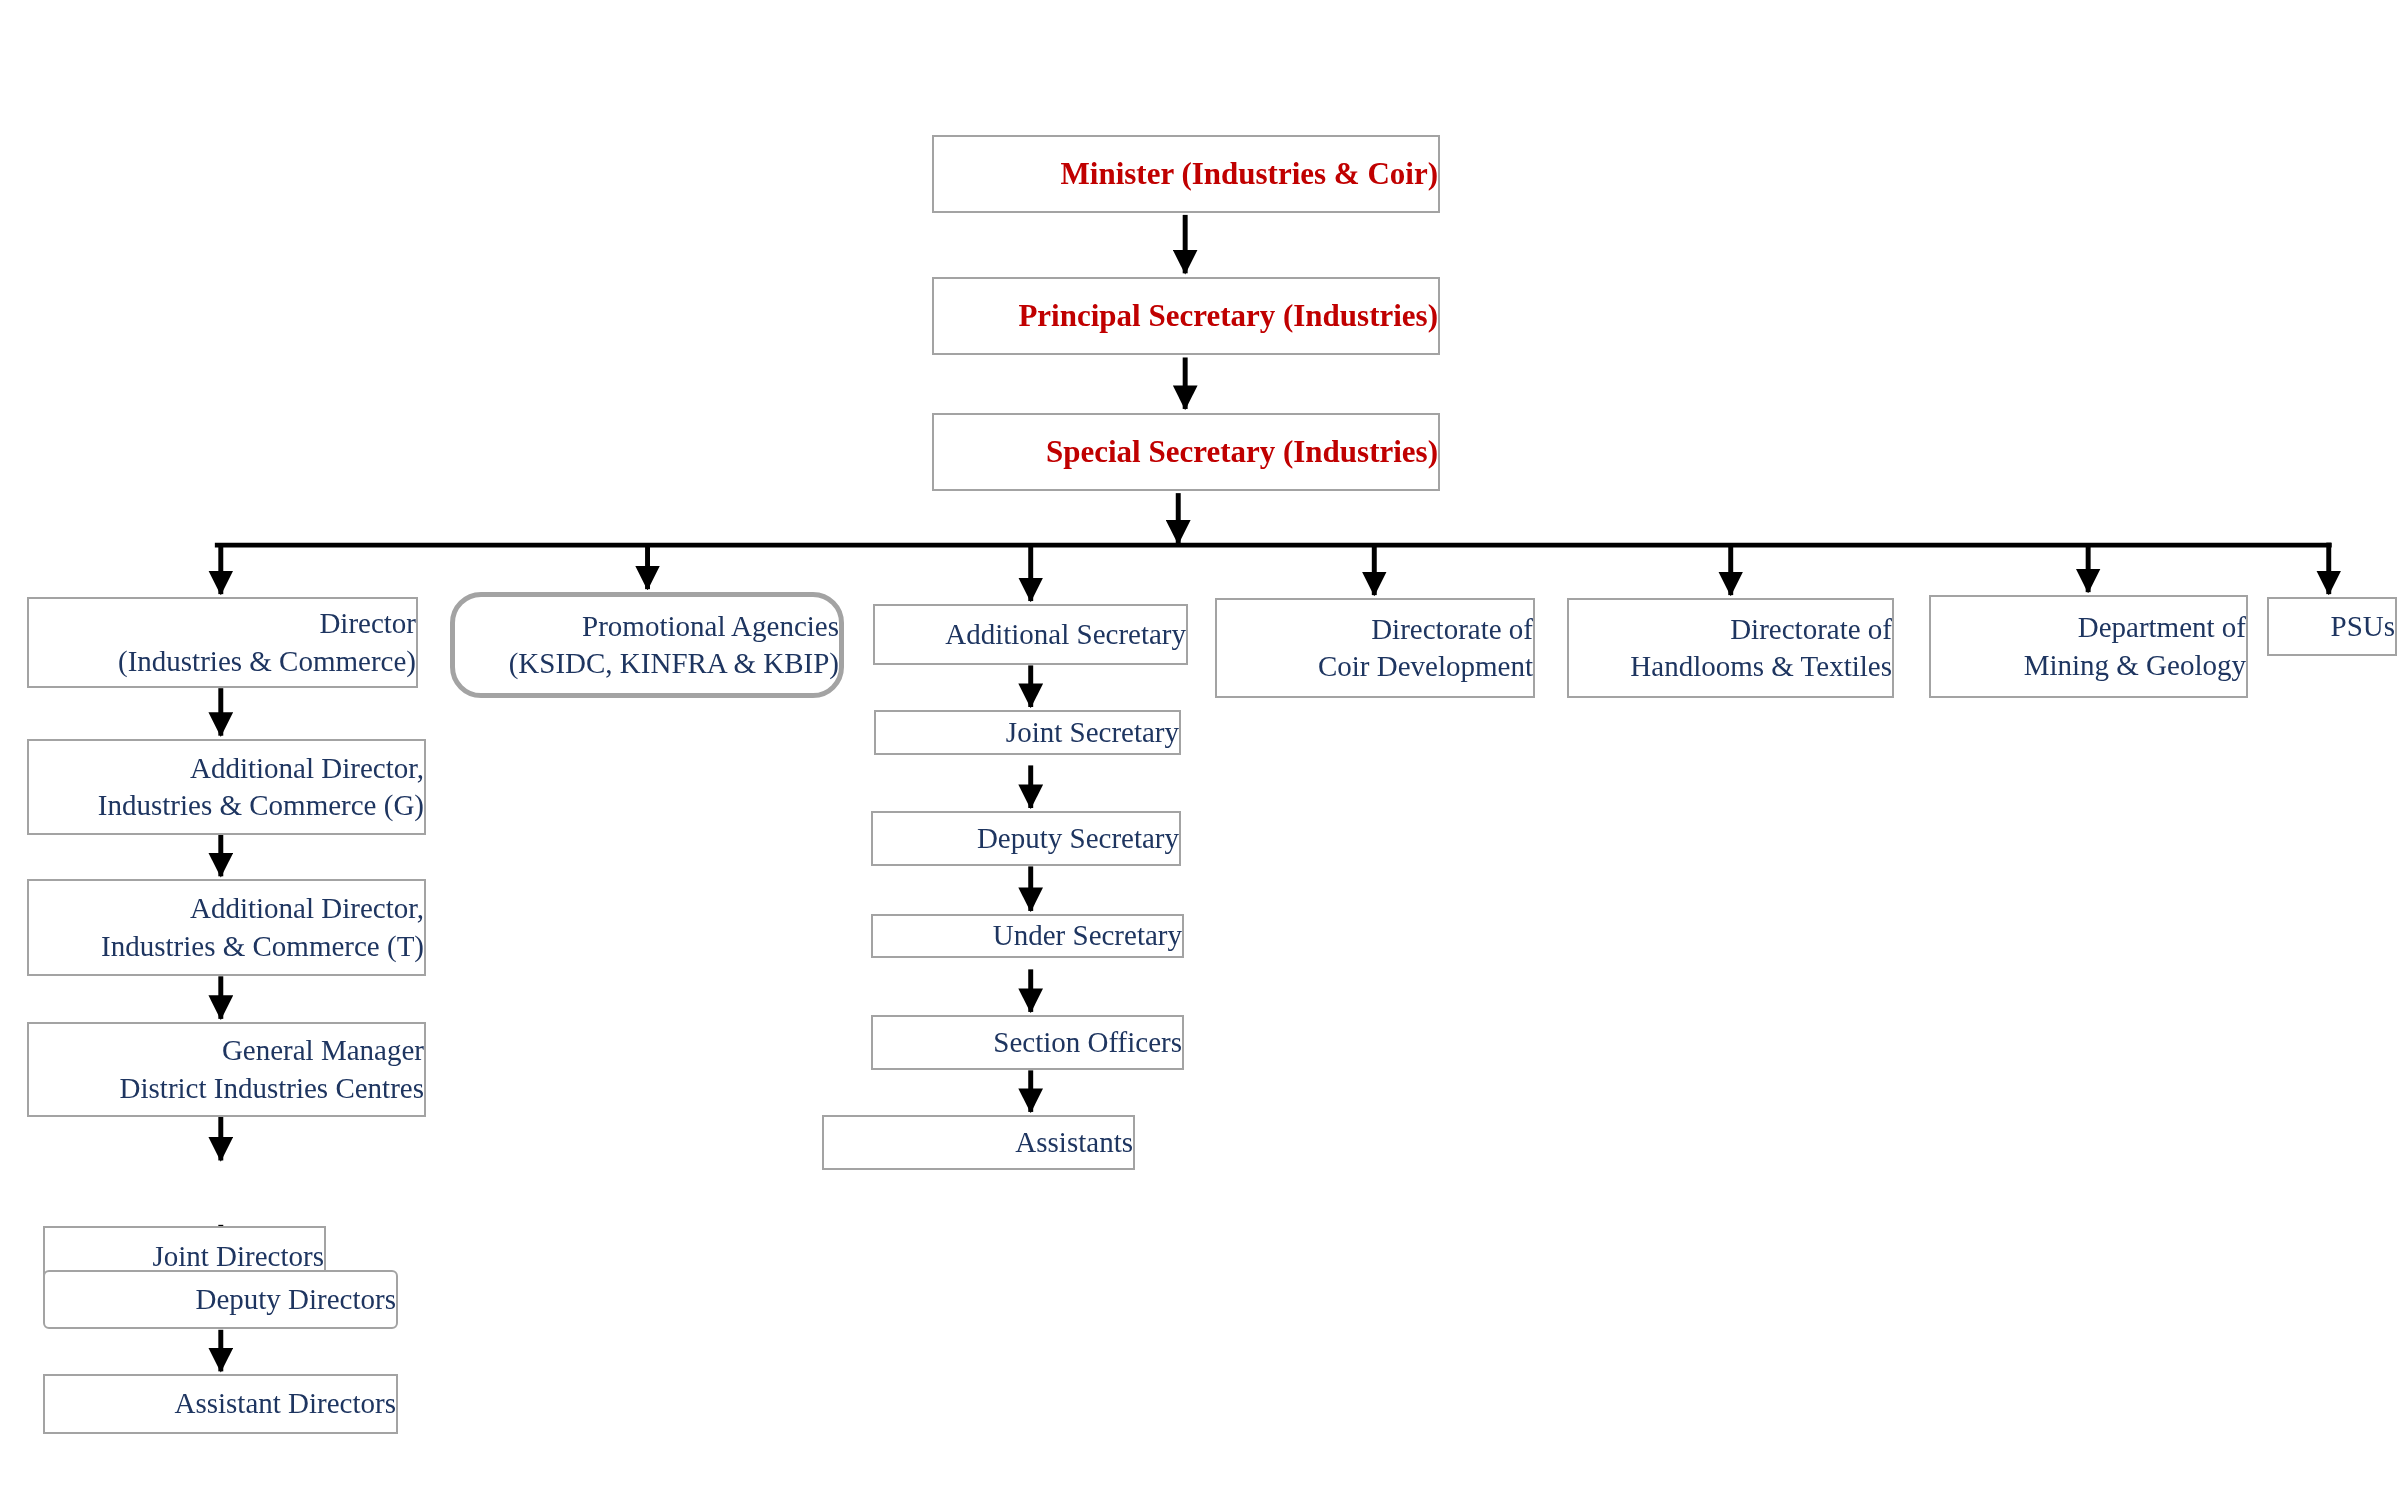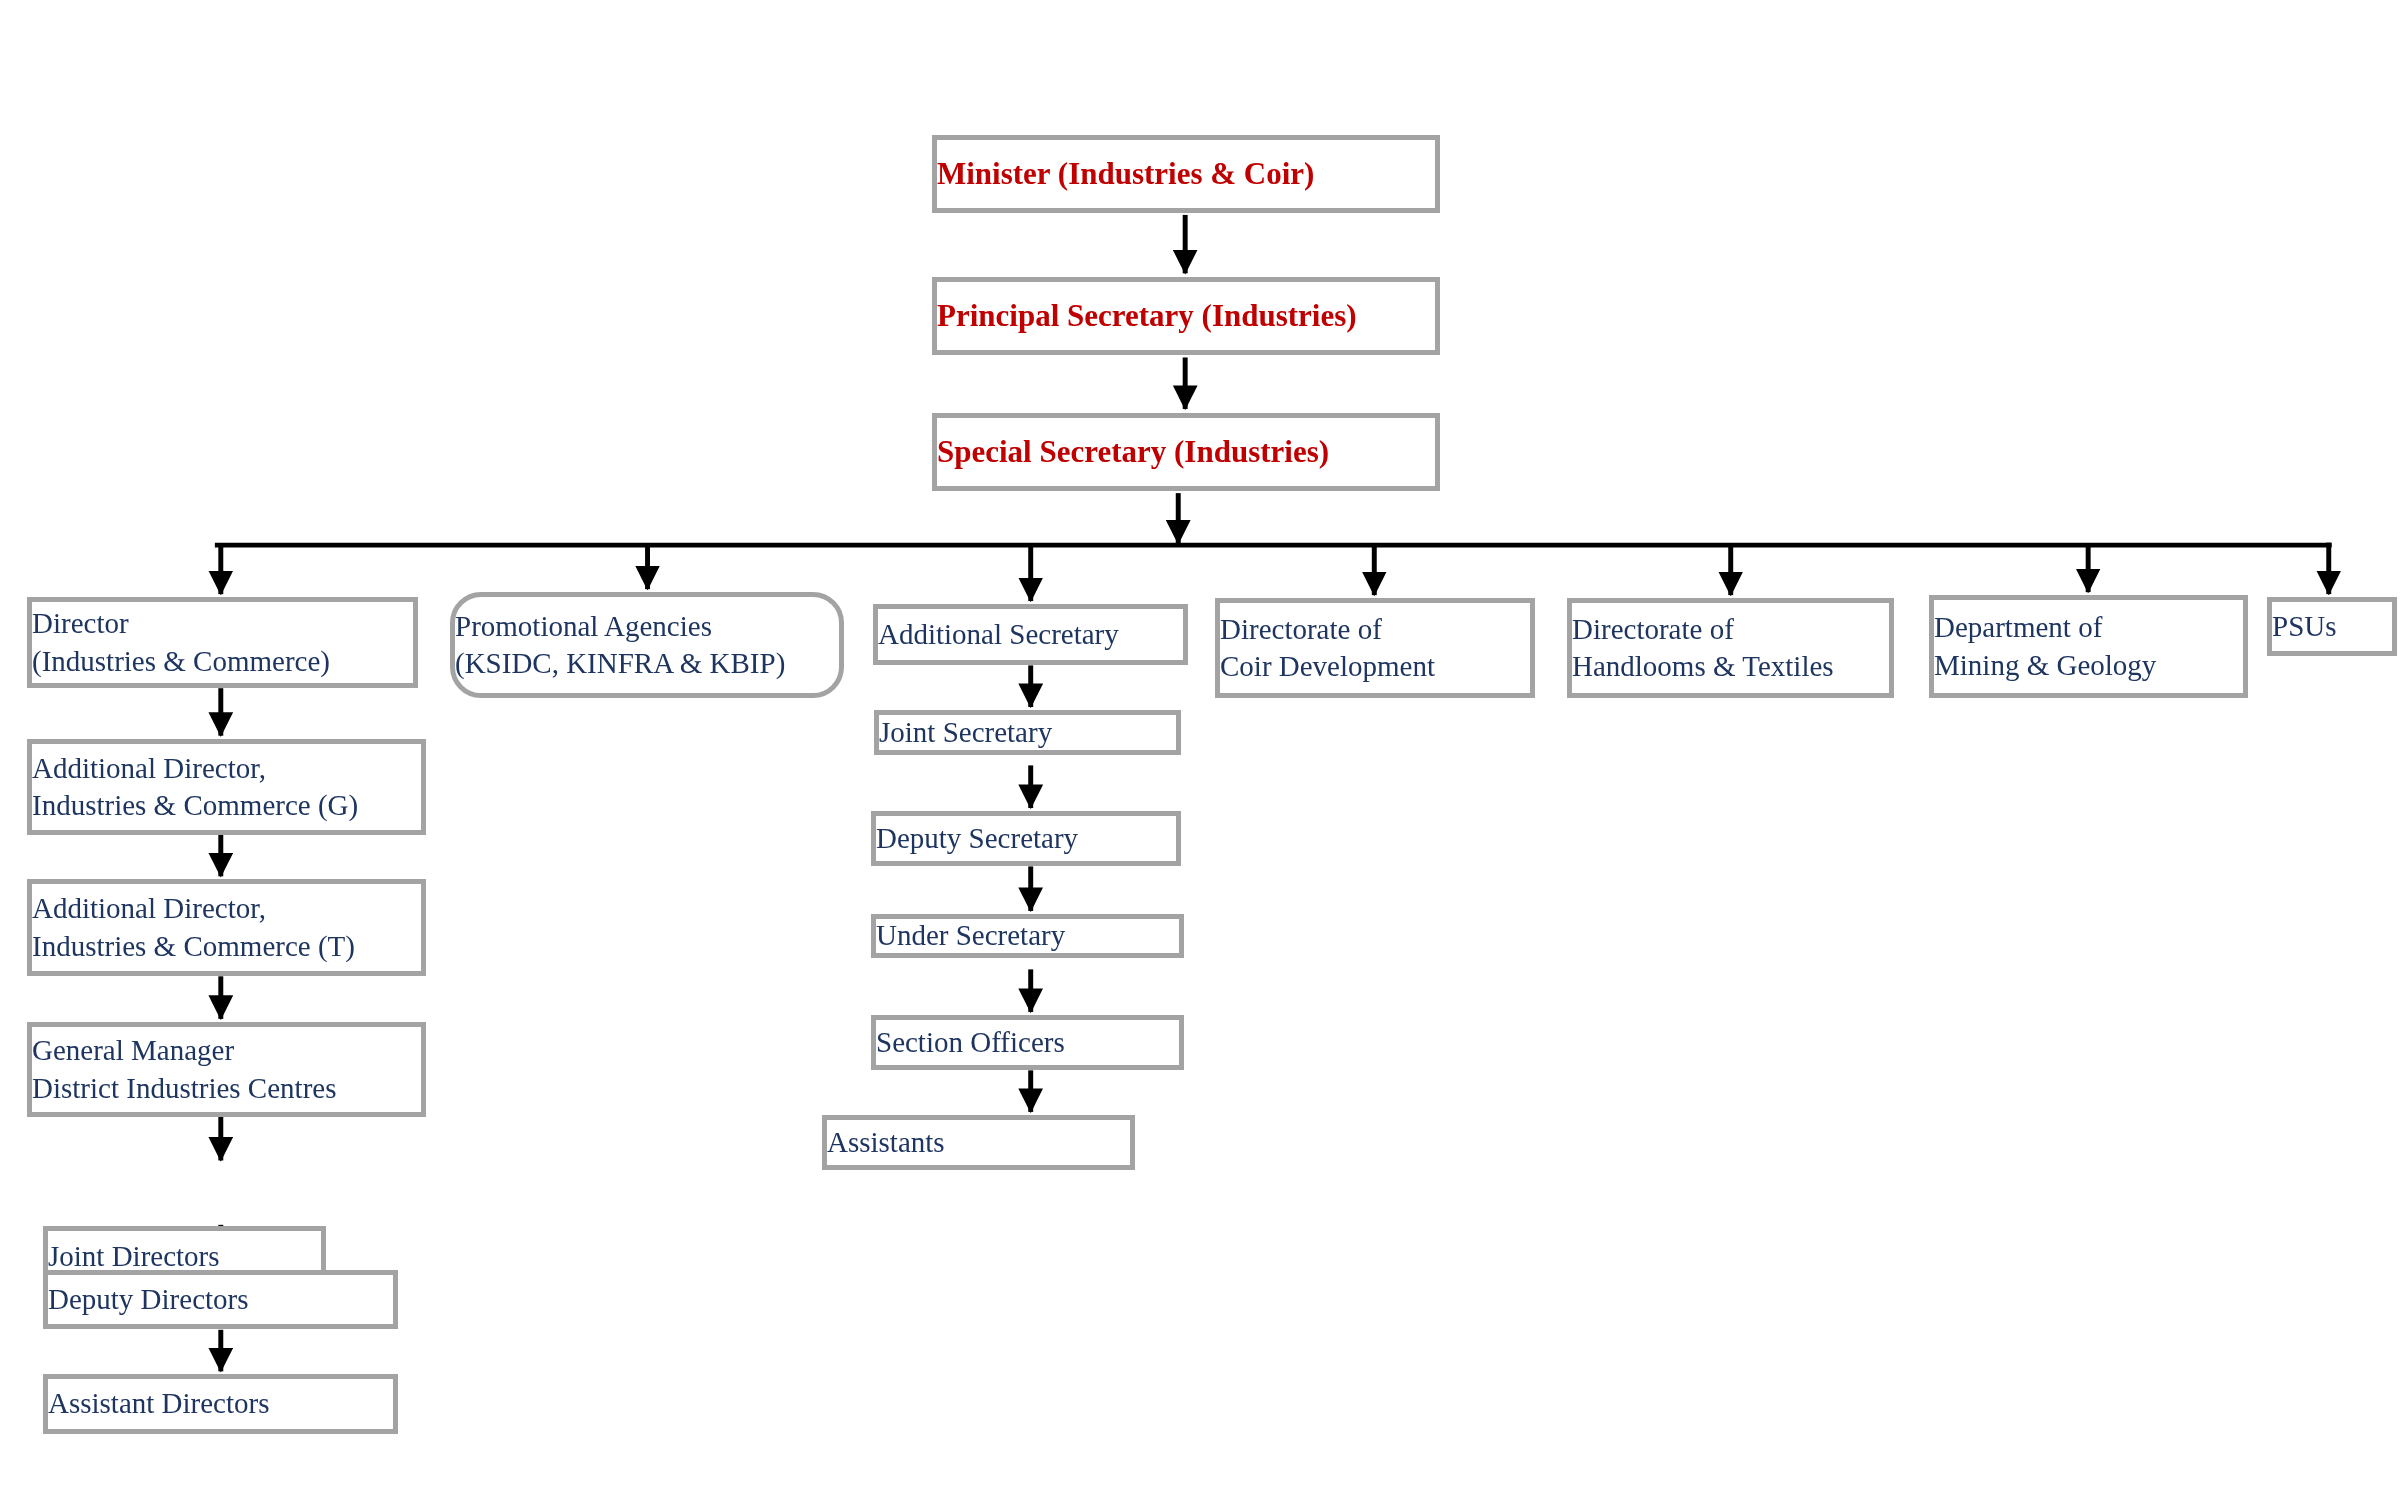--- a/index.html
+++ b/index.html
@@ -15,25 +15,25 @@
     position: absolute;
     left: 0; top: 0;
     width: 2404px; height: 1512px;
     z-index: 1;
   }
   #wires line { stroke: #000000; }
   .node {
     position: absolute;
     box-sizing: border-box;
     background: #ffffff;
-    border: 5px solid #a3a3a3;
+    border: 2px solid #a3a3a3;
     display: flex;
     flex-direction: column;
     justify-content: center;
-    align-items: flex-start;
+    align-items: flex-end;
     text-align: center;
     color: #1e3560;
     font-size: 29px;
     line-height: 1.28;
     z-index: 2;
   }
   .node.thick { border-width: 5px; }
   .node.top {
     color: #c00000;
     font-weight: bold;
@@ -125,21 +125,21 @@
     <span>Additional Director,</span>
     <span>Industries &amp; Commerce (T)</span>
   </div>
   <div class="node" style="left:27px; top:1022px; width:399px; height:95px;">
     <span>General Manager</span>
     <span>District Industries Centres</span>
   </div>
   <div class="node" style="left:43px; top:1226px; width:283px; height:61px;">
     <span>Joint Directors</span>
   </div>
-  <div class="node" style="left:43px; top:1270px; width:355px; height:59px;">
+  <div class="node" style="left:43px; top:1270px; width:355px; height:59px;border-radius:6px;">
     <span>Deputy Directors</span>
   </div>
   <div class="node" style="left:43px; top:1374px; width:355px; height:60px;">
     <span>Assistant Directors</span>
   </div>
 
   <div class="node" style="left:874px; top:710px; width:307px; height:45px;">
     <span>Joint Secretary</span>
   </div>
   <div class="node" style="left:871px; top:811px; width:310px; height:55px;">

